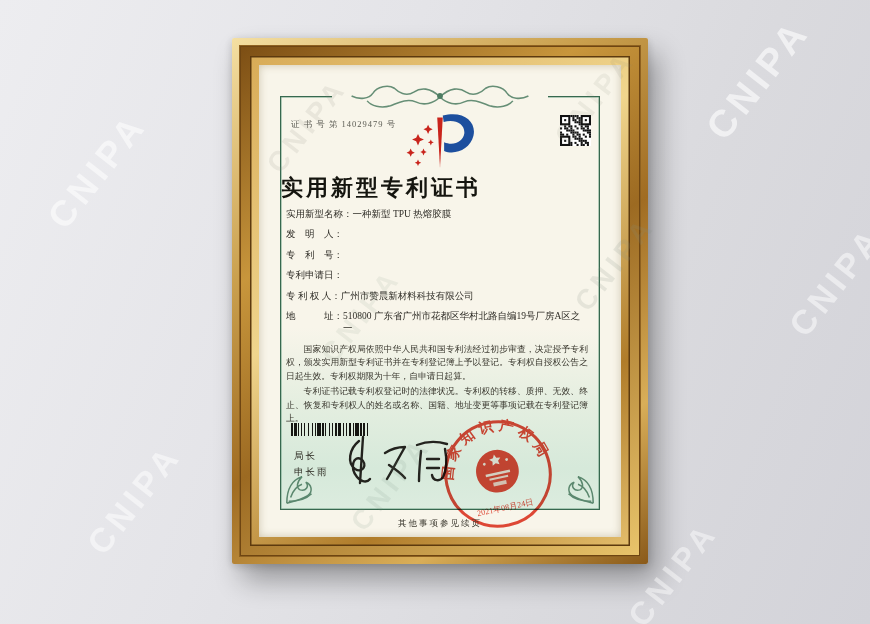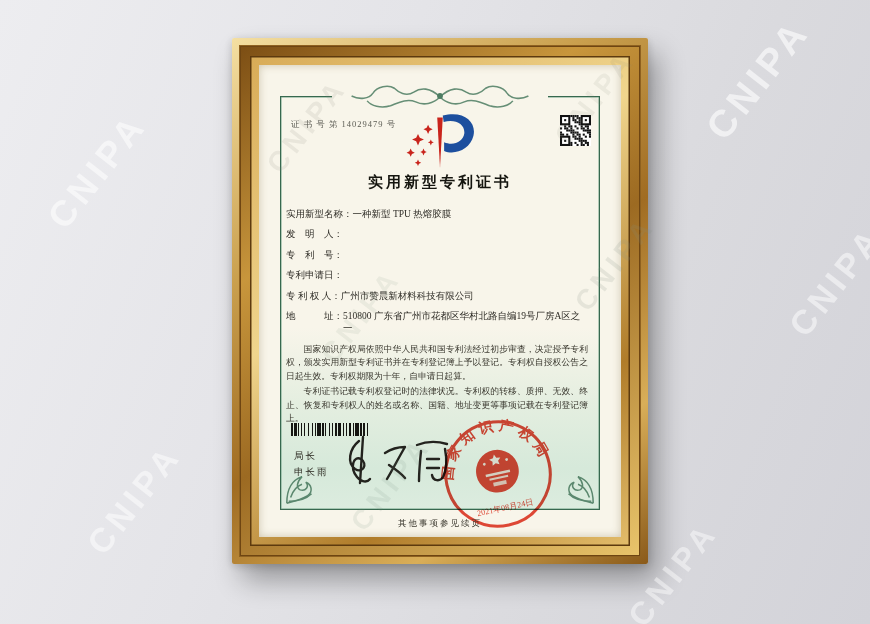--- a/index.html
+++ b/index.html
@@ -34,22 +34,22 @@
   .cert { position:absolute; left:21px; right:21px; top:31px; bottom:27px;
     border:1.5px solid #37684f; box-shadow:inset 0 0 0 0.5px #6fa186;
     background:linear-gradient(180deg, rgba(230,240,228,0) 0%, rgba(230,240,228,0) 56%,
                rgba(213,233,216,.55) 74%, #d6e9da 90%, #dcecdf 100%); }
 
   .cert-no { position:absolute; left:10px; top:22px; font-size:8.5px; color:#5a5a52; letter-spacing:1px; }
 
   .logo { position:absolute; left:50%; top:14px; transform:translateX(-50%); width:84px; height:66px; }
   .qr { position:absolute; right:8px; top:18px; width:31px; height:31px; }
 
-  .title { position:absolute; left:0; right:0; top:76px; text-align:center;
-    font-size:15px; font-weight:bold; color:#15150f; letter-spacing:3px; }
+  .title { position:absolute; left:0; right:0; top:76px; text-align:left;
+    font-size:22px; font-weight:bold; color:#15150f; letter-spacing:3px; }
 
   .fields { position:absolute; left:5px; right:11px; top:112px; font-size:9.5px; color:#2e2c26; }
   .frow { display:flex; margin-bottom:8.5px; line-height:1.25; }
   .flabel { white-space:nowrap; }
   .fvalue { flex:1; }
 
   .grant-row { display:flex; margin-top:1px; margin-bottom:4px; line-height:1.25; }
   .grant-left { margin-right:16px; white-space:nowrap; }
   .grant-right { white-space:nowrap; }
 

